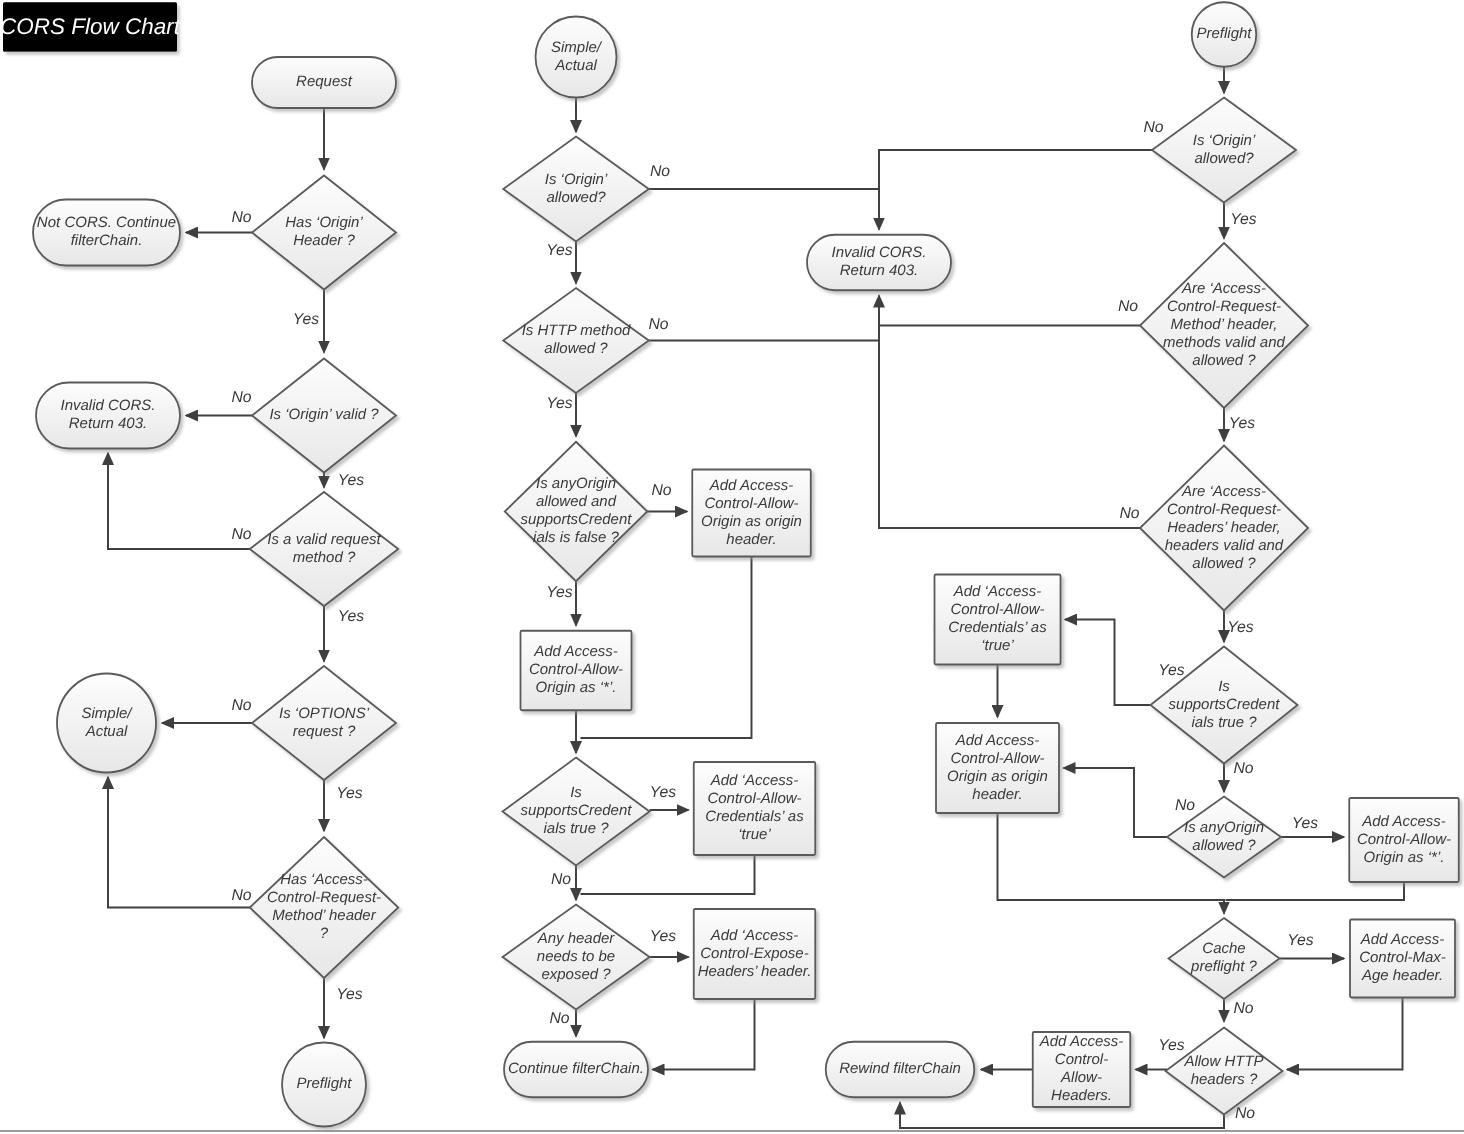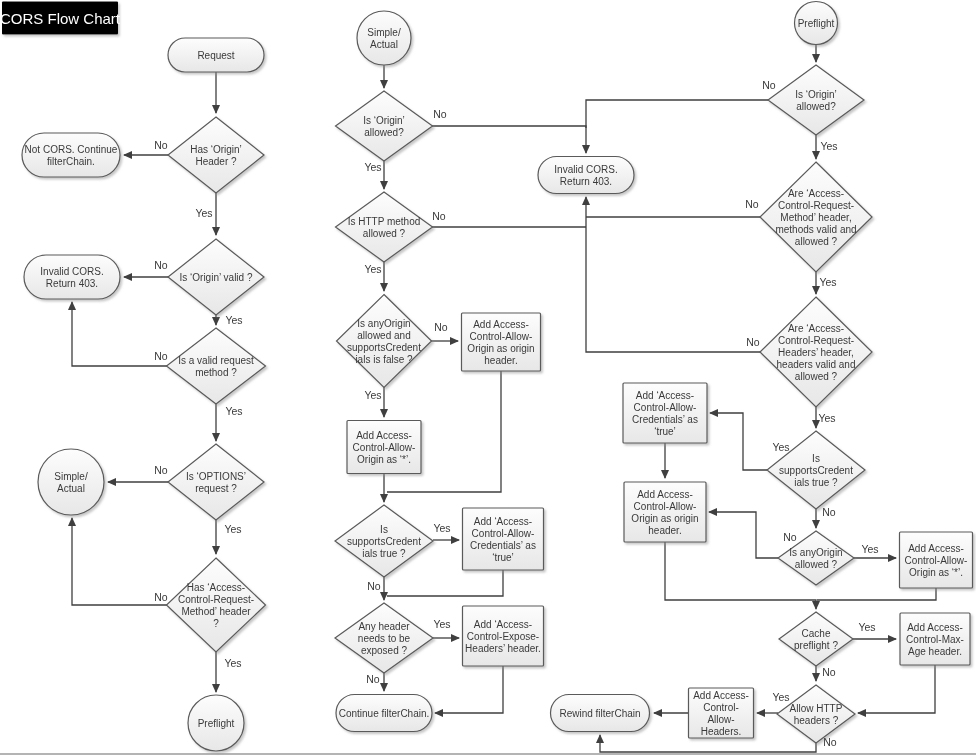--- a/index.html
+++ b/index.html
@@ -2,20 +2,21 @@
 <html><head>
 <meta charset="utf-8">
 <style>
   html, body { margin: 0; padding: 0; background: #ffffff; }
   .stage {
     position: relative;
     width: 976px;
     height: 756px;
     background: #ffffff;
     overflow: hidden;
+    font-style: italic;
   }
   svg text {
     font-family: "Liberation Sans", "DejaVu Sans", sans-serif;
   }
 </style>
 </head>
 <body>
 
 <div class="stage">
   <svg width="976" height="756" viewBox="0 0 976 756" xmlns="http://www.w3.org/2000/svg">

